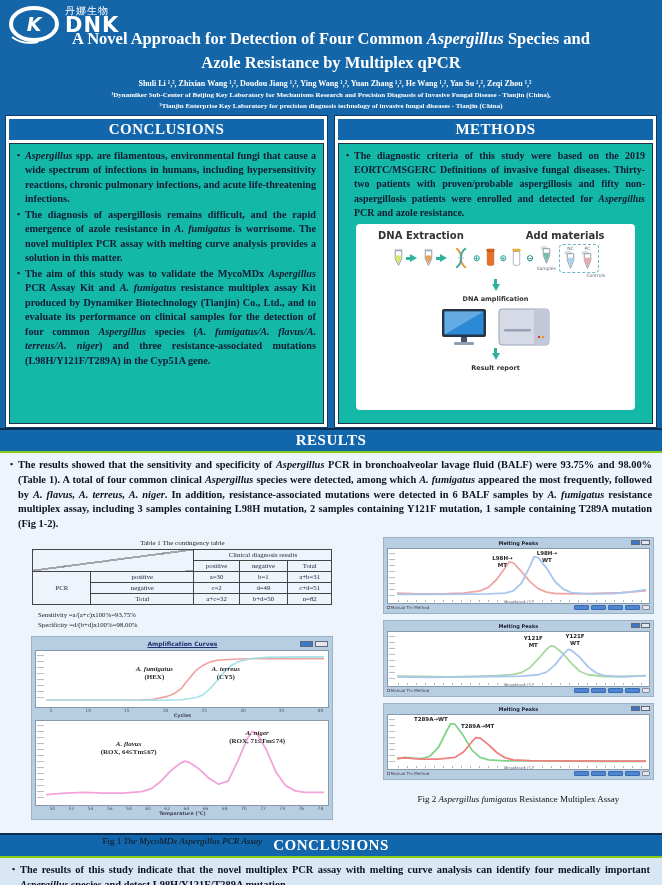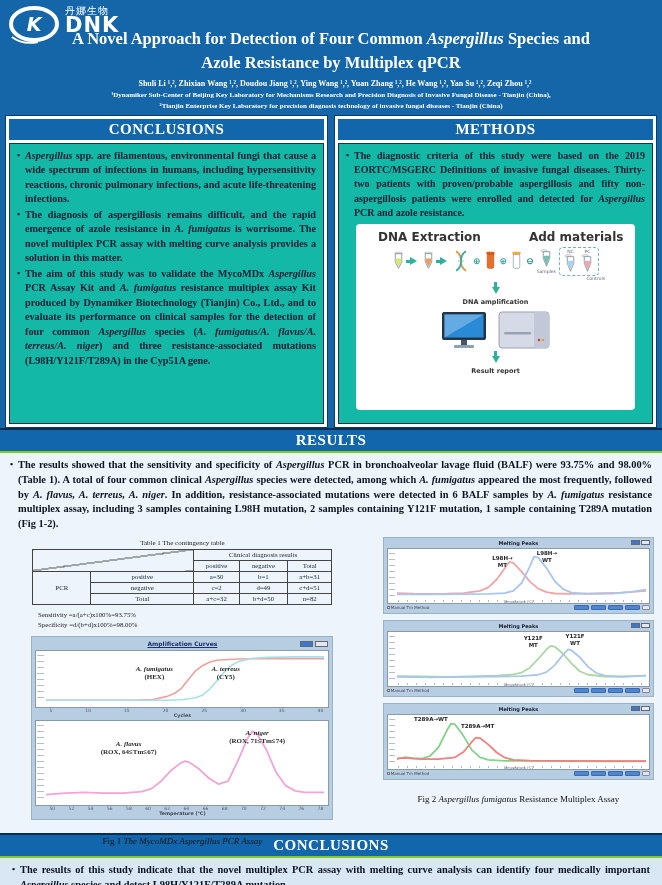--- a/index.html
+++ b/index.html
@@ -20,21 +20,21 @@
   .box-hdr{background:#1266ac;color:#fff;text-align:center;font-weight:bold;font-size:15px;
            padding:2px 0;letter-spacing:.5px;}
   .box-body{flex:1;margin-top:3px;background:#14b8a6;border:1.5px solid #22304c;
             padding:5px 7px;color:#101a33;overflow:hidden;}
   .bullet{position:relative;font-size:10.2px;font-weight:bold;line-height:1.42;text-align:justify;
           padding-left:8px;margin-bottom:1px;}
   .bullet::before{content:'•';position:absolute;left:0;top:0;font-size:9px;}
   
   .mdiag{background:#fff;border-radius:4px;margin:4px 10px 2px 10px;padding:6px 4px 2px 4px;height:186px;
          font-family:"DejaVu Sans",sans-serif;}
-  .mlabels{display:flex;font-size:12px;font-weight:bold;color:#333;padding-left:18px;gap:48px;}
+  .mlabels{display:flex;font-size:10px;font-weight:bold;color:#333;padding-left:18px;gap:62px;}
   .mrow{display:flex;align-items:center;justify-content:center;gap:3px;margin-top:3px;}
   .tube{width:13px;height:20px;}
   .op{font-family:"DejaVu Sans",sans-serif;font-size:9px;color:#2fa89b;font-weight:bold;line-height:1;}
   .arr-r{width:0;height:0;border-top:4px solid transparent;border-bottom:4px solid transparent;
          border-left:7px solid #2fb29b;position:relative;margin:0 2px;}
   .arr-r::before{content:'';position:absolute;left:-11px;top:-1.5px;width:5px;height:3px;background:#2fb29b;}
   .arr-d{width:0;height:0;border-left:4px solid transparent;border-right:4px solid transparent;
          border-top:7px solid #2fb29b;position:relative;margin:6px auto 0 auto;}
   .arr-d::before{content:'';position:absolute;left:-1.5px;top:-12px;width:3px;height:5px;background:#2fb29b;}
   .samp{display:flex;flex-direction:column;align-items:center;font-size:4.5px;color:#667;}

